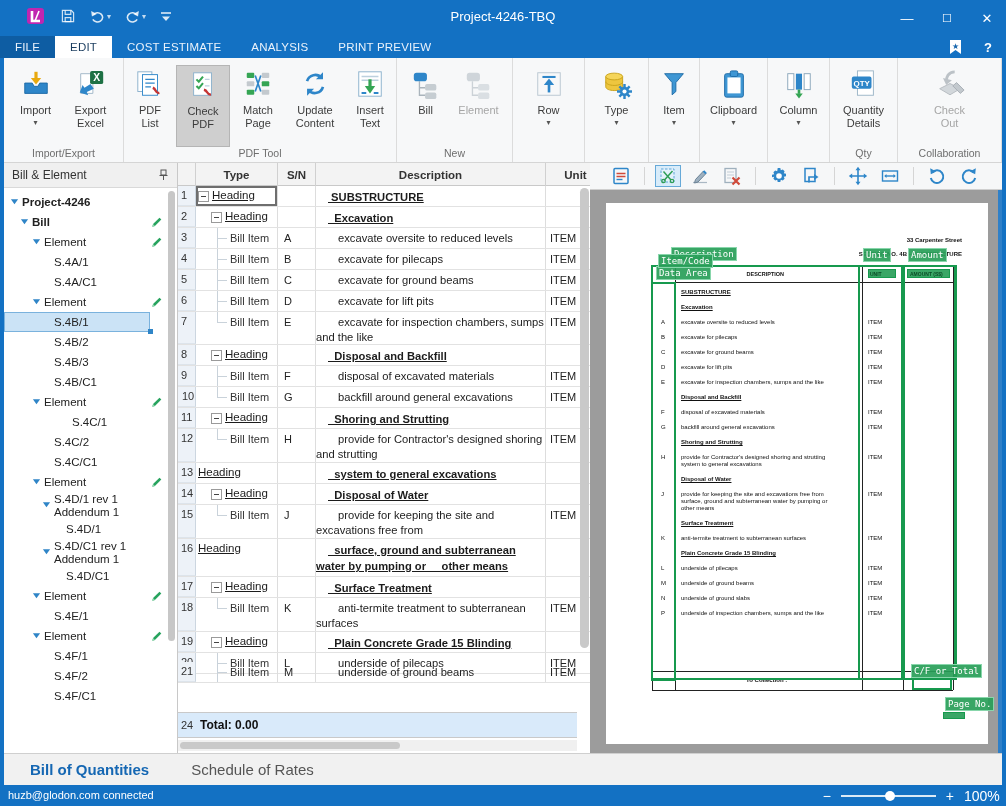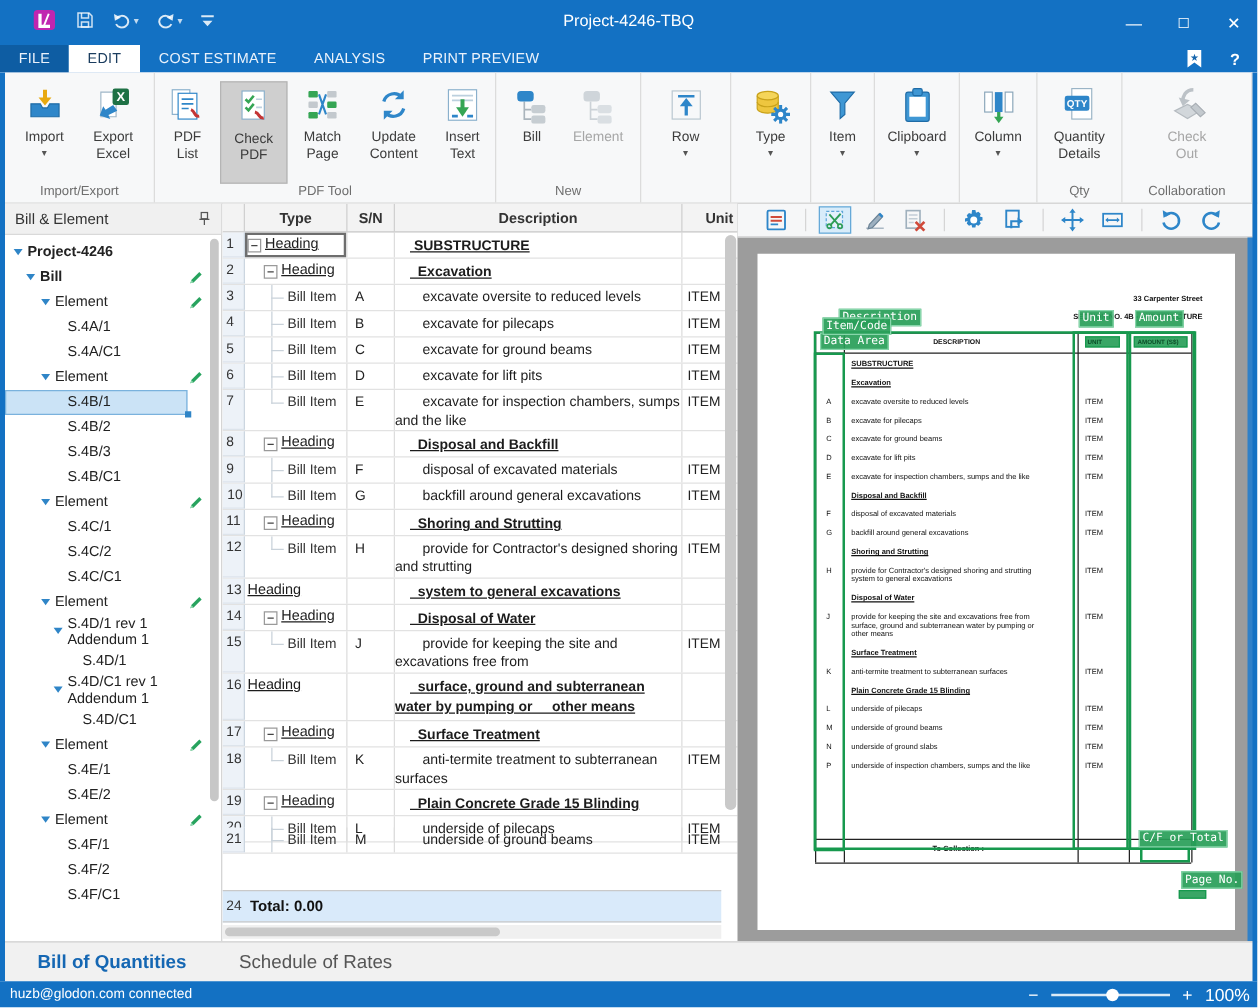--- a/index.html
+++ b/index.html
@@ -489,21 +489,21 @@
           <div>Element</div>
         </div>
         <span class="pencil">
           <svg width="13" height="13" viewBox="0 0 14 14">
             <path d="M2.5 11.5l.8-2.8 6.9-6.9 2 2-6.9 6.9z" fill="#27a35e"></path>
             <path d="M2.5 11.5l2.8-.8-2-2z" fill="#8fd8ae"></path>
           </svg>
         </span>
       </div>
       <div class="titem">
-        <div class="tlabel" style="position: relative; margin-left: 50px;">
+        <div class="tlabel" style="position: relative; margin-left: 68px;">
           <div>S.4C/1</div>
         </div>
       </div>
       <div class="titem">
         <div class="tlabel" style="position: relative; margin-left: 50px;">
           <div>S.4C/2</div>
         </div>
       </div>
       <div class="titem">
         <div class="tlabel" style="position: relative; margin-left: 50px;">
@@ -570,25 +570,20 @@
         <span class="pencil">
           <svg width="13" height="13" viewBox="0 0 14 14">
             <path d="M2.5 11.5l.8-2.8 6.9-6.9 2 2-6.9 6.9z" fill="#27a35e"></path>
             <path d="M2.5 11.5l2.8-.8-2-2z" fill="#8fd8ae"></path>
           </svg>
         </span>
       </div>
       <div class="titem">
         <div class="tlabel" style="position: relative; margin-left: 50px;">
           <div>S.4E/1</div>
-        </div>
-      </div>
-      <div class="titem">
-        <div class="tlabel" style="position: relative; margin-left: 50px;">
-          <div>S.4E/2</div>
         </div>
       </div>
       <div class="titem">
         <span class="tri" style="left: 28px; top: 5px;">
           <svg width="9" height="9" viewBox="0 0 10 10">
             <path d="M1 2.5h8L5 8z" fill="#2f85c7"></path>
           </svg>
         </span>
         <div class="tlabel" style="position: relative; margin-left: 40px;">
           <div>Element</div>

